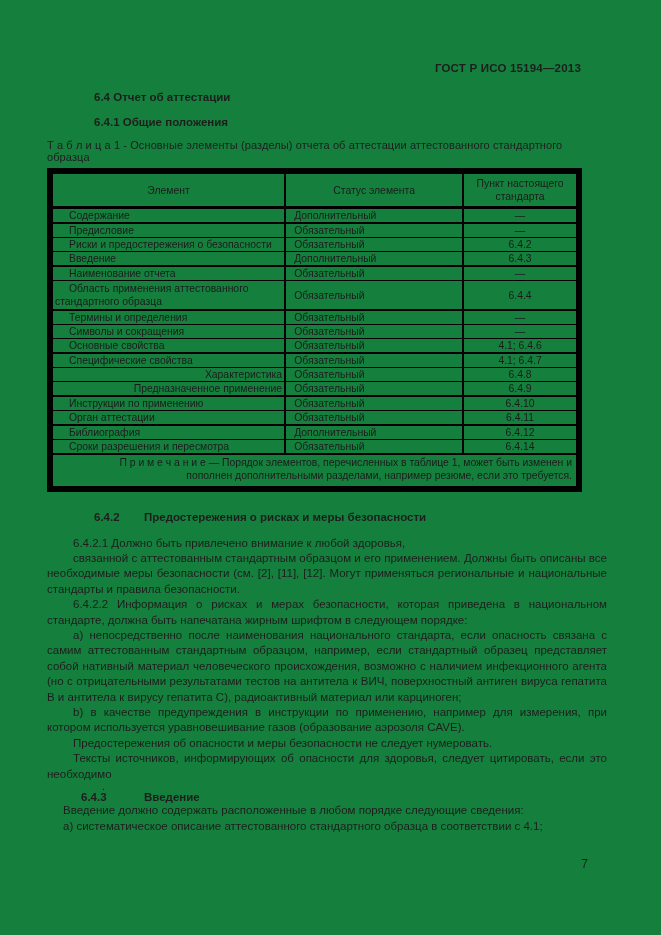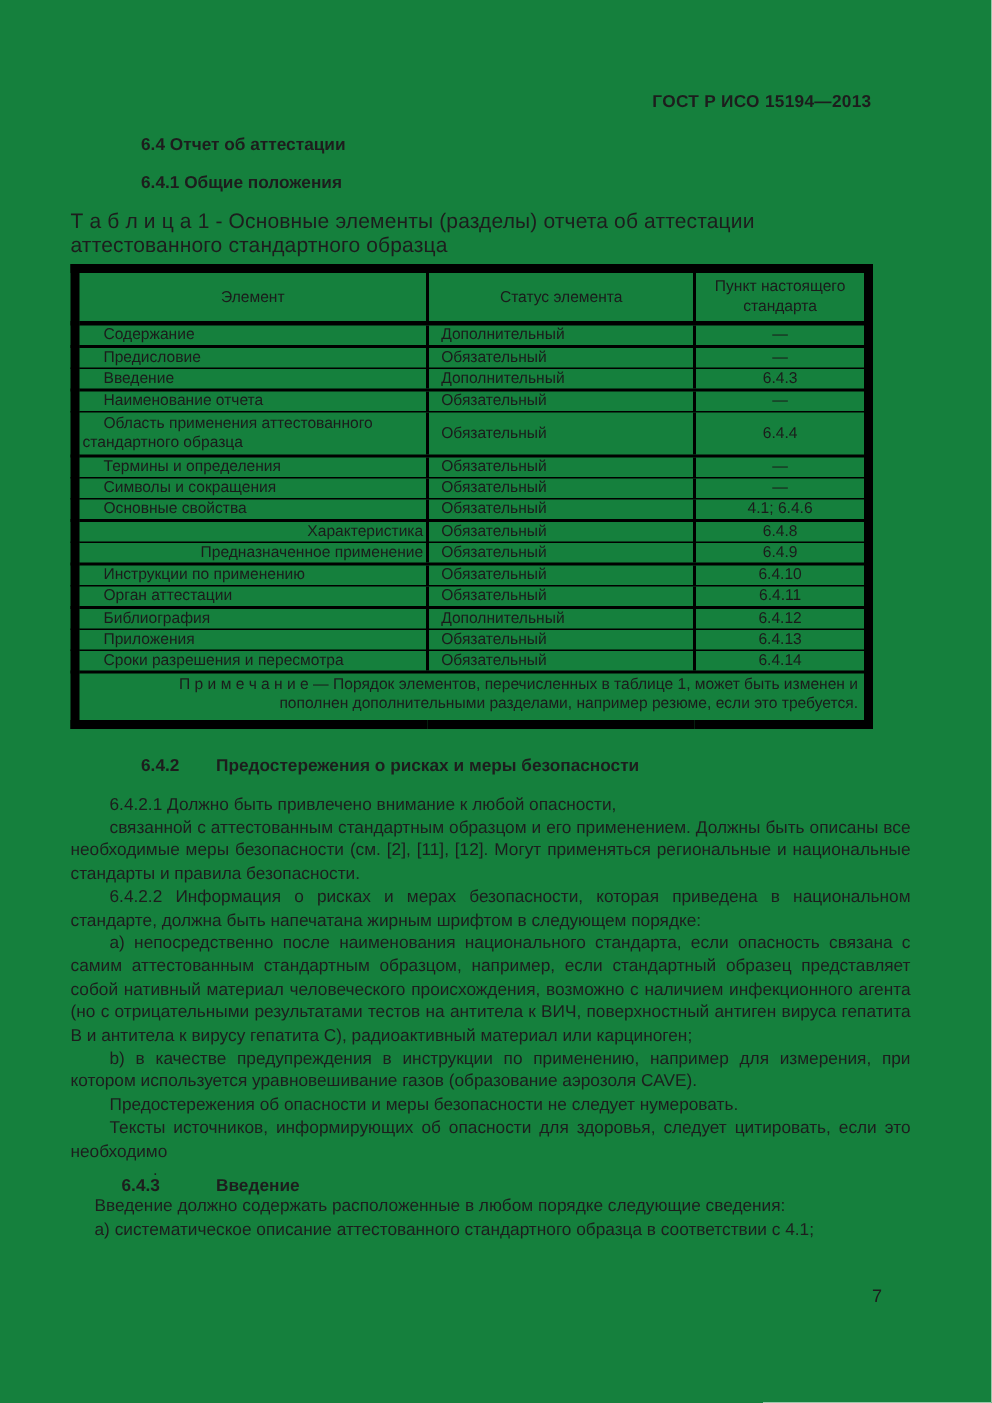--- a/index.html
+++ b/index.html
@@ -30,21 +30,21 @@
   .h641{margin-top:13px;}
   .para{
     font-size:11.5px;
     line-height:15.4px;
     text-align:justify;
     margin:0;
   }
   .ind{text-indent:26px;}
   .p-intro{margin-top:10px;}
   .tbl-caption{
-    font-size:14px;
+    font-size:11px;
     margin-top:11px;
     letter-spacing:.1px;
   }
   table.tbl{
     border-collapse:collapse;
     width:535px;
     margin-top:5px;
     border:6px solid #000000;
     font-size:10.4px;
     color:#1b1b1b;
@@ -126,20 +126,25 @@
       <tr class="tk">
           <td class="c1">Содержание</td>
           <td class="c2">Дополнительный</td>
           <td class="c3">—</td>
         </tr>
       <tr>
           <td class="c1">Предисловие</td>
           <td class="c2">Обязательный</td>
           <td class="c3">—</td>
         </tr>
+      <tr>
+          <td class="c1">Риски и предостережения о безопасности</td>
+          <td class="c2">Обязательный</td>
+          <td class="c3">6.4.2</td>
+        </tr>
       <tr class="tk">
           <td class="c1">Введение</td>
           <td class="c2">Дополнительный</td>
           <td class="c3">6.4.3</td>
         </tr>
       <tr>
           <td class="c1">Наименование отчета</td>
           <td class="c2">Обязательный</td>
           <td class="c3">—</td>
         </tr>
@@ -157,20 +162,25 @@
           <td class="c1">Символы и сокращения</td>
           <td class="c2">Обязательный</td>
           <td class="c3">—</td>
         </tr>
       <tr class="tk">
           <td class="c1">Основные  свойства</td>
           <td class="c2">Обязательный</td>
           <td class="c3">4.1; 6.4.6</td>
         </tr>
       <tr>
+          <td class="c1">Специфические свойства</td>
+          <td class="c2">Обязательный</td>
+          <td class="c3">4.1; 6.4.7</td>
+        </tr>
+      <tr>
           <td class="c1 deep">Характеристика</td>
           <td class="c2">Обязательный</td>
           <td class="c3">6.4.8</td>
         </tr>
       <tr class="tk">
           <td class="c1 deep">Предназначенное применение</td>
           <td class="c2">Обязательный</td>
           <td class="c3">6.4.9</td>
         </tr>
       <tr>
@@ -181,41 +191,36 @@
       <tr class="tk">
           <td class="c1">Орган аттестации</td>
           <td class="c2">Обязательный</td>
           <td class="c3">6.4.11</td>
         </tr>
       <tr>
           <td class="c1">Библиография</td>
           <td class="c2">Дополнительный</td>
           <td class="c3">6.4.12</td>
         </tr>
-      <tr>
-          <td class="c1">Приложения</td>
-          <td class="c2">Обязательный</td>
-          <td class="c3">6.4.13</td>
-        </tr>
       <tr class="tk">
           <td class="c1">Сроки разрешения и пересмотра</td>
           <td class="c2">Обязательный</td>
           <td class="c3">6.4.14</td>
         </tr>
       <tr>
           <td class="note-cell" colspan="3">П р и м е ч а н и е  —  Порядок  элементов, перечисленных в таблице 1, может быть изменен  и пополнен дополнительными разделами, например резюме, если это требуется.</td>
         </tr>
     </tbody>
   </table>
 
   <div class="h-sec h-num">
     <span class="num">6.4.2</span><span>Предостережения о рисках и меры безопасности</span>
   </div>
 
-  <p class="para ind p642-1a">6.4.2.1 Должно быть привлечено внимание к любой опасности,</p>
+  <p class="para ind p642-1a">6.4.2.1 Должно быть привлечено внимание к любой здоровья,</p>
   <p class="para ind">связанной с аттестованным стандартным образцом и его применением. Должны быть описаны все необходимые меры безопасности (см. [2], [11], [12]. Могут применяться региональные и национальные стандарты и правила безопасности.</p>
   <p class="para ind">6.4.2.2 Информация о рисках и мерах безопасности, которая приведена в национальном стандарте, должна быть напечатана жирным шрифтом в следующем порядке:</p>
   <p class="para ind">a) непосредственно после наименования национального стандарта, если опасность связана с самим аттестованным стандартным образцом, например, если стандартный образец представляет собой нативный материал человеческого происхождения, возможно с наличием инфекционного агента (но с отрицательными результатами тестов на антитела к ВИЧ, поверхностный антиген вируса гепатита В и антитела к вирусу гепатита С), радиоактивный материал или карциноген;</p>
   <p class="para ind">b) в качестве предупреждения в инструкции по применению, например для измерения, при котором используется уравновешивание газов (образование аэрозоля CAVE).</p>
   <p class="para ind">Предостережения об опасности и меры безопасности не следует нумеровать.</p>
   <p class="para ind">Тексты источников, информирующих об опасности для здоровья, следует цитировать, если это необходимо</p>
 
   <div class="pre-dot">.</div>
 
   <div class="h-sec h643">

